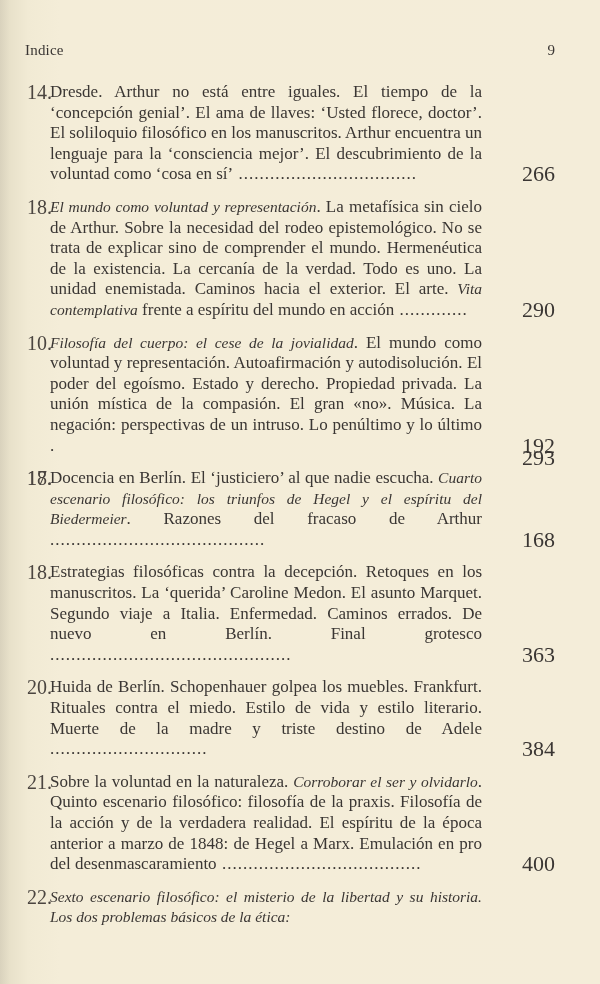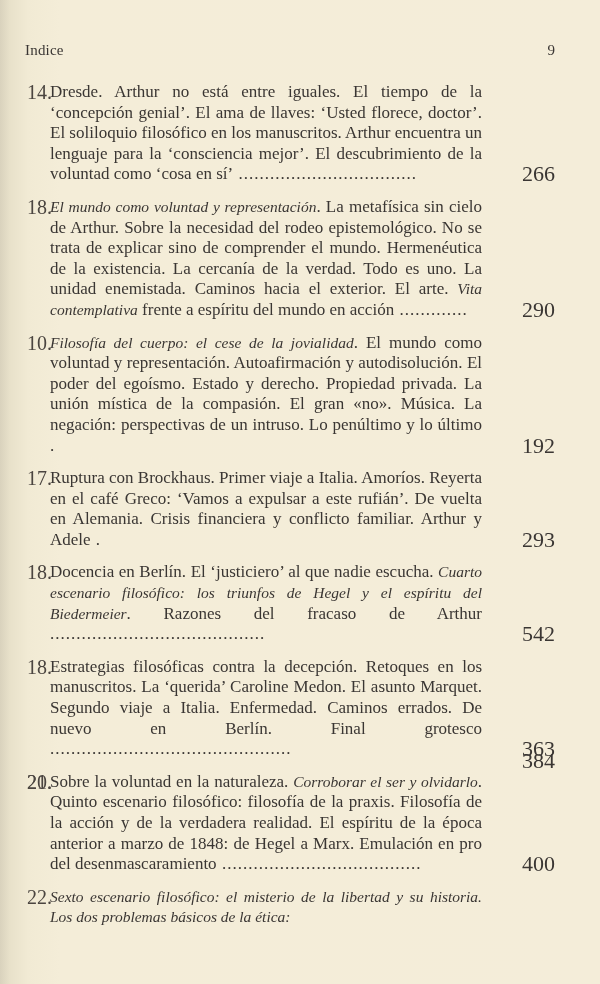--- a/index.html
+++ b/index.html
@@ -59,35 +59,35 @@
         <div class="body"><i>El mundo como voluntad y representación</i><span>. La metafísica sin cielo de Arthur. Sobre la necesidad del rodeo epistemológico. No se trata de explicar sino de comprender el mundo. Hermenéutica de la existencia. La cercanía de la verdad. Todo es uno. La unidad enemistada. Caminos hacia el exterior. El arte. </span><i>Vita contemplativa</i><span> frente a espíritu del mundo en acción</span><span class="dots"> .............</span></div>
         <span class="page-ref">290</span>
       </div>
       <div class="entry">
         <span class="num">10.</span>
         <div class="body"><i>Filosofía del cuerpo: el cese de la jovialidad</i><span>. El mundo como voluntad y representación. Autoafirmación y autodisolución. El poder del egoísmo. Estado y derecho. Propiedad privada. La unión mística de la compasión. El gran «no». Música. La negación: perspectivas de un intruso. Lo penúltimo y lo último</span><span class="dots"> .</span></div>
         <span class="page-ref">192</span>
       </div>
       <div class="entry">
         <span class="num">17.</span>
-        <div class="body"><span>Ruptura con Brockhaus. Primer viaje a Italia. Amoríos. Reyerta en el café Greco: ‘Vamos a expulsar a este rufián’. De vuelta en Alemania. Crisis financiera y conflicto familiar. Arthur y Adele</span><span class="dots"> .</span></div>
         <span class="page-ref">293</span>
       </div>
       <div class="entry">
         <span class="num">18.</span>
         <div class="body"><span>Docencia en Berlín. El ‘justiciero’ al que nadie escucha. </span><i>Cuarto escenario filosófico: los triunfos de Hegel y el espíritu del Biedermeier</i><span>. Razones del fracaso de Arthur</span><span class="dots"> .........................................</span></div>
-        <span class="page-ref">542</span>
+        <span class="page-ref">168</span>
       </div>
       <div class="entry">
         <span class="num">18.</span>
         <div class="body"><span>Estrategias filosóficas contra la decepción. Retoques en los manuscritos. La ‘querida’ Caroline Medon. El asunto Marquet. Segundo viaje a Italia. Enfermedad. Caminos errados. De nuevo en Berlín. Final grotesco</span><span class="dots"> ..............................................</span></div>
         <span class="page-ref">363</span>
       </div>
       <div class="entry">
         <span class="num">20.</span>
+        <div class="body"><span>Huida de Berlín. Schopenhauer golpea los muebles. Frankfurt. Rituales contra el miedo. Estilo de vida y estilo literario. Muerte de la madre y triste destino de Adele</span><span class="dots"> ..............................</span></div>
         <span class="page-ref">384</span>
       </div>
       <div class="entry">
         <span class="num">21.</span>
         <div class="body"><span>Sobre la voluntad en la naturaleza. </span><i>Corroborar el ser y olvidarlo</i><span>. Quinto escenario filosófico: filosofía de la praxis. Filosofía de la acción y de la verdadera realidad. El espíritu de la época anterior a marzo de 1848: de Hegel a Marx. Emulación en pro del desenmascaramiento</span><span class="dots"> ......................................</span></div>
         <span class="page-ref">400</span>
       </div>
       <div class="entry">
         <span class="num">22.</span>
         <div class="body"><i>Sexto escenario filosófico: el misterio de la libertad y su historia. Los dos problemas básicos de la ética:</i></div>

